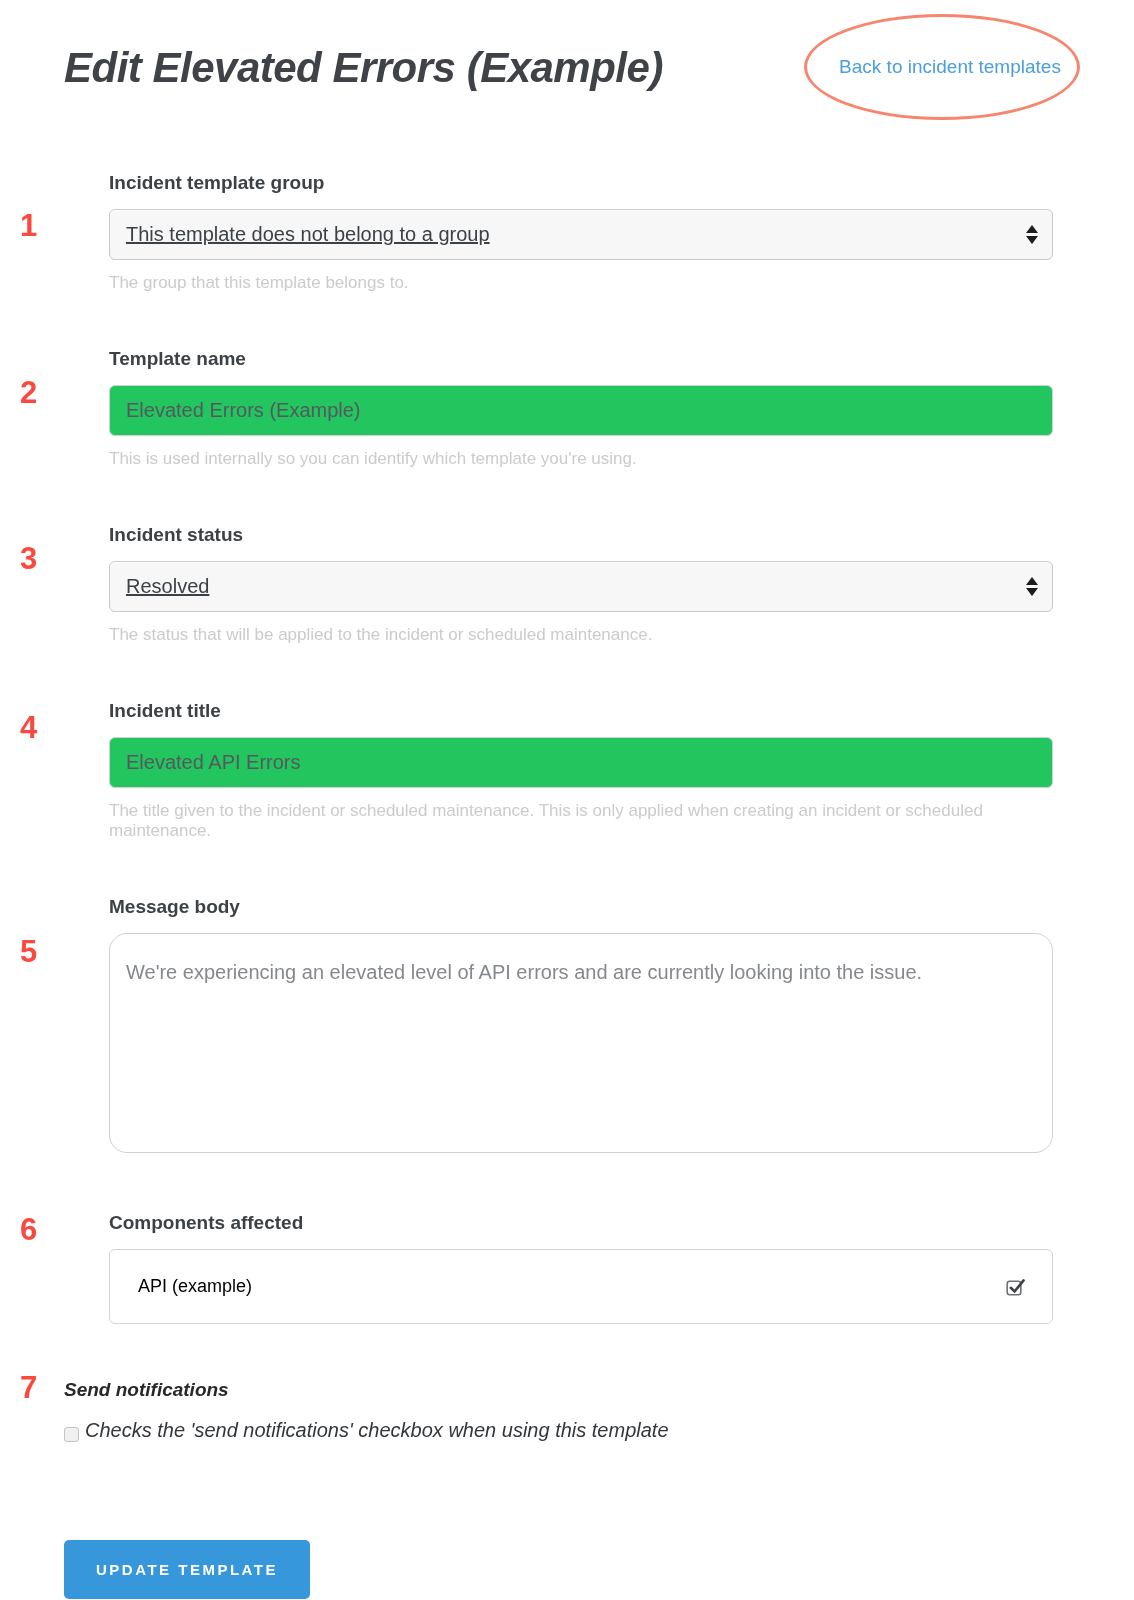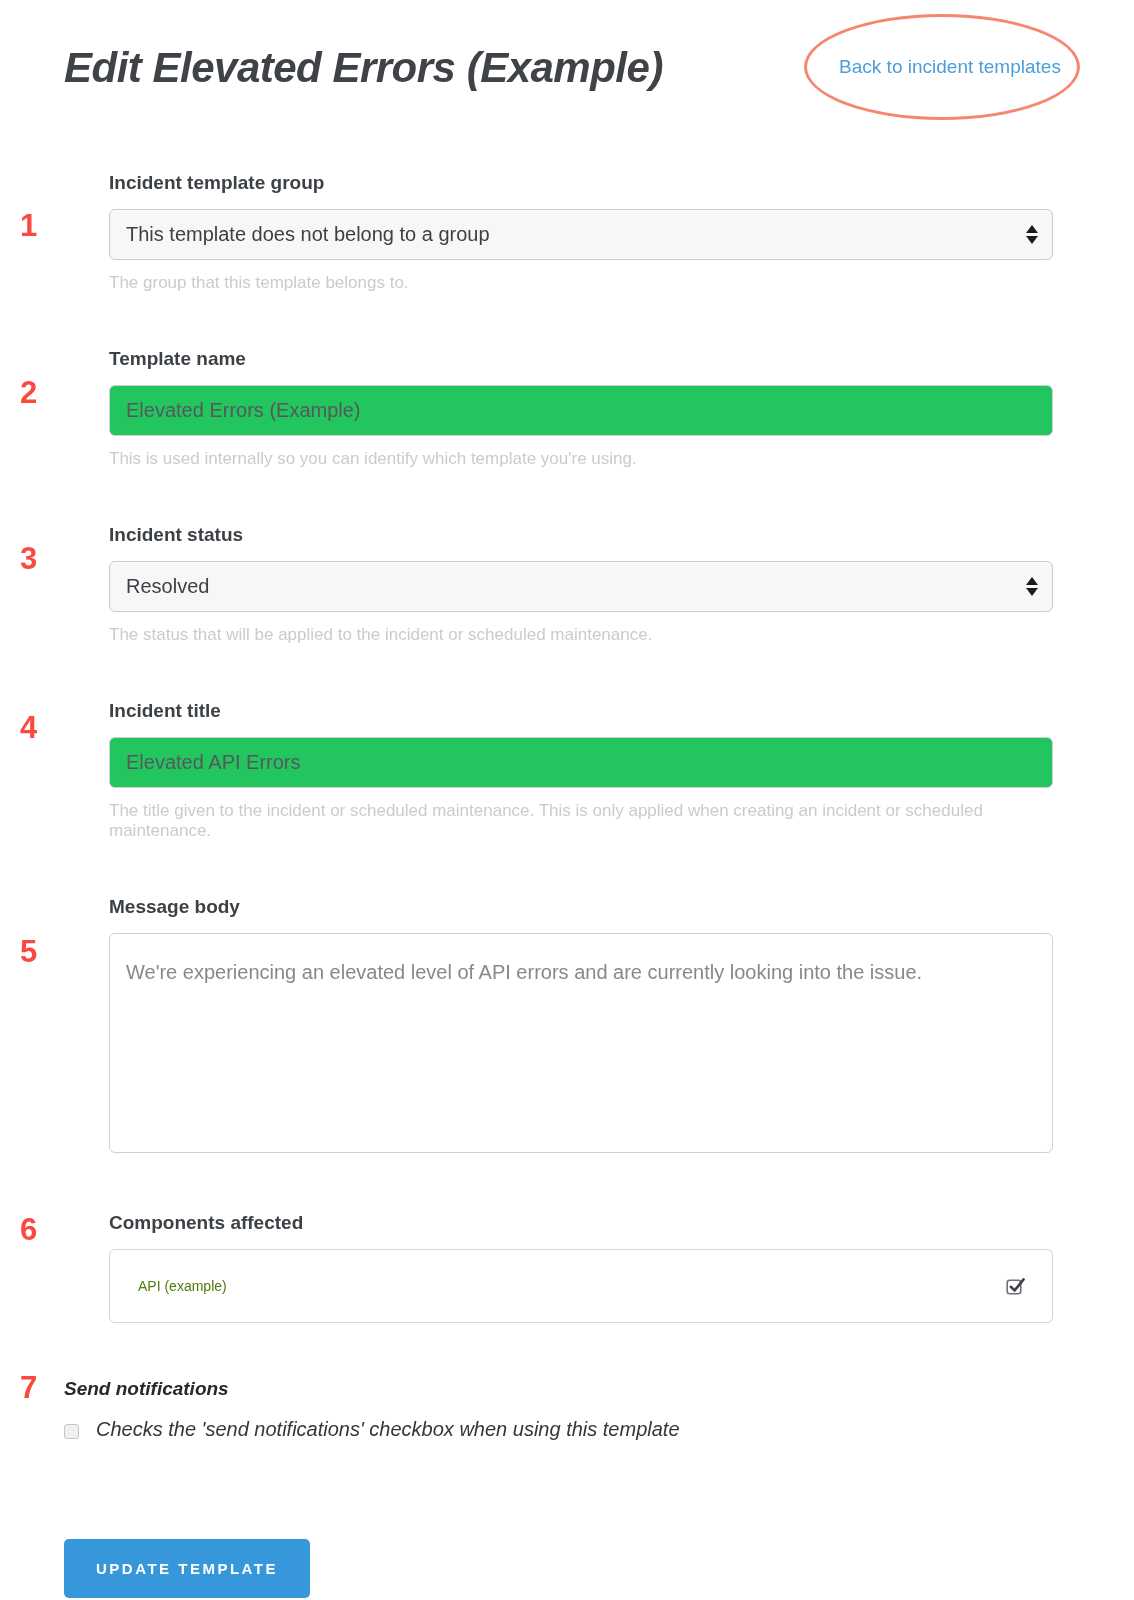--- a/index.html
+++ b/index.html
@@ -89,20 +89,21 @@
     height: 51px;
     border: 1px solid #c8cacc;
     border-radius: 6px;
     background: #f7f7f8;
     display: flex;
     align-items: center;
     justify-content: space-between;
     padding: 0 14px 0 16px;
     cursor: pointer;
     box-shadow: inset 0 1px 0 rgba(255,255,255,0.8);
+    text-decoration: underline;
   }
   .select-value {
     font-size: 20px;
     color: #3c4146;
   }
   .select-arrows {
     display: flex;
     flex-direction: column;
     align-items: center;
     gap: 3px;
@@ -116,21 +117,21 @@
   .tri-down {
     width: 0; height: 0;
     border-left: 6px solid transparent;
     border-right: 6px solid transparent;
     border-top: 8px solid #1c1c1c;
   }
   .textarea {
     width: 100%;
     height: 220px;
     border: 1px solid #cfd1d3;
-    border-radius: 6px;
+    border-radius: 18px;
     background: #ffffff;
     padding: 24px 16px;
     font-family: "Liberation Sans", "DejaVu Sans", sans-serif;
     font-size: 20px;
     color: #85898e;
     resize: none;
     outline: none;
     line-height: 1.4;
   }
   
@@ -140,34 +141,34 @@
     background: #ffffff;
   }
   .component-row {
     display: flex;
     align-items: center;
     justify-content: space-between;
     padding: 26px 26px 26px 28px;
     cursor: pointer;
   }
   .component-row + .component-row { border-top: 1px solid #d9dbdd; }
-  .component-name { font-size: 14px; color: #4d7c0f; }
+  .component-name { font-size: 18px; color: #000000; }
   .checkbox-checked-icon { display: block; }
   
   .send-section { margin-bottom: 48px; font-style: italic; }
   .send-label {
     font-size: 19px;
     font-weight: 700;
     color: #26282b;
     margin-bottom: 18px;
   }
   .send-row {
     display: flex;
-    align-items: center;
-    gap: 17px;
+    align-items: flex-end;
+    gap: 6px;
   }
   .small-checkbox {
     width: 15px;
     height: 15px;
     margin-top: 3px;
     border: 1px solid #c2c4c6;
     border-radius: 3px;
     background: #f0f0f1;
     flex: 0 0 auto;
     cursor: pointer;

